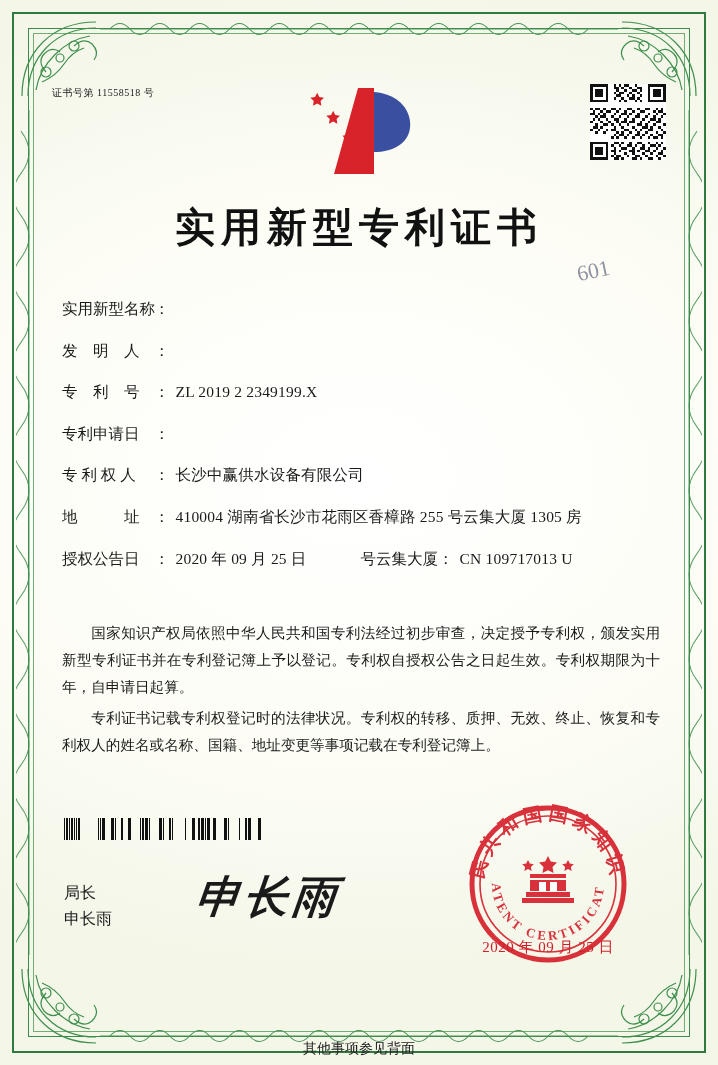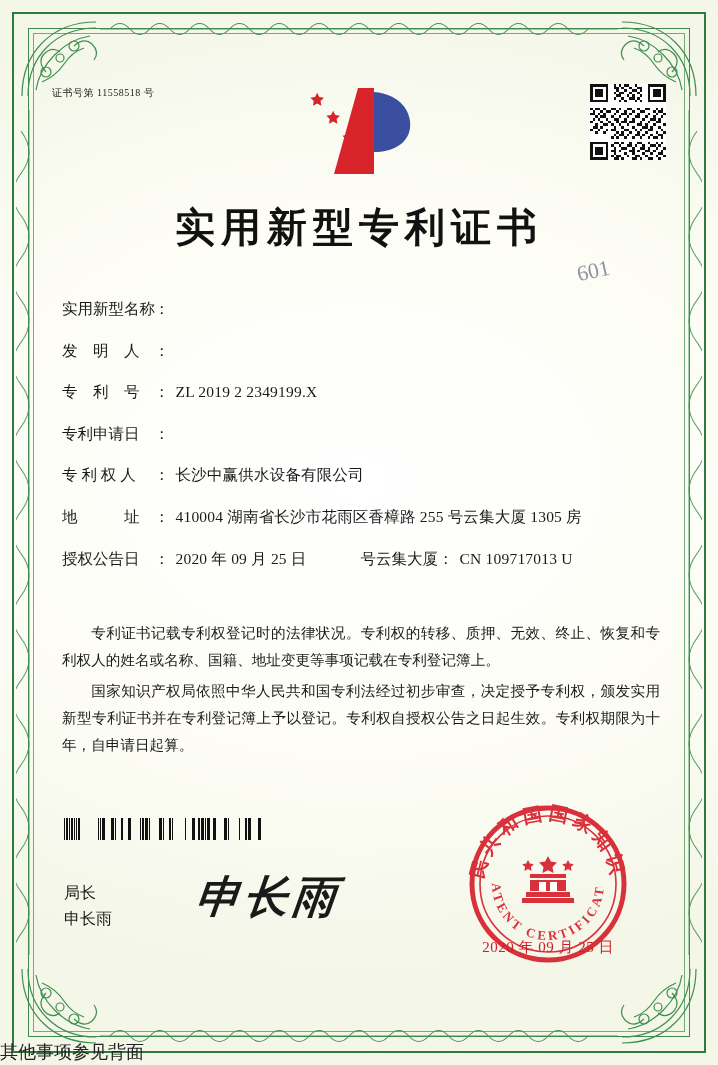--- a/index.html
+++ b/index.html
@@ -240,22 +240,22 @@
     position: absolute;
     left: 0; right: 0;
     top: 990px;
     text-align: center;
     font-size: 14.5px;
   }
   .back-note {
     position: absolute;
     left: 0; right: 0;
     top: 1040px;
-    text-align: left;
-    font-size: 18px;
+    text-align: center;
+    font-size: 14px;
     color: #222;
   }
 </style>
 </head>
 <body>
 
 <div class="page">
 
   <div class="border-outer"></div>
   <div class="border-inner"></div>
@@ -622,22 +622,22 @@
       <span class="field-colon">：</span>
       <span class="field-value">2020 年 09 月 25 日</span>
       <span class="field-label second">号云集大厦</span>
       <span class="field-colon">：</span>
       <span class="field-value">CN 109717013 U</span>
     </div>
 
   </div>
 
   <div class="paragraphs">
+    <p>国家知识产权局依照中华人民共和国专利法经过初步审查，决定授予专利权，颁发实用新型专利证书并在专利登记簿上予以登记。专利权自授权公告之日起生效。专利权期限为十年，自申请日起算。</p>
     <p>专利证书记载专利权登记时的法律状况。专利权的转移、质押、无效、终止、恢复和专利权人的姓名或名称、国籍、地址变更等事项记载在专利登记簿上。</p>
-    <p>国家知识产权局依照中华人民共和国专利法经过初步审查，决定授予专利权，颁发实用新型专利证书并在专利登记簿上予以登记。专利权自授权公告之日起生效。专利权期限为十年，自申请日起算。</p>
   </div>
 
   <div class="barcode">
       <i style="width: 1.4px;"></i>
       <i style="width: 1.4px;"></i>
       <i style="width: 1.4px;"></i>
       <i style="width: 1.4px;"></i>
       <i style="width: 1.4px;"></i>
       <i style="width: 1.4px;"></i>
       <i style="width: 1.4px;"></i>

